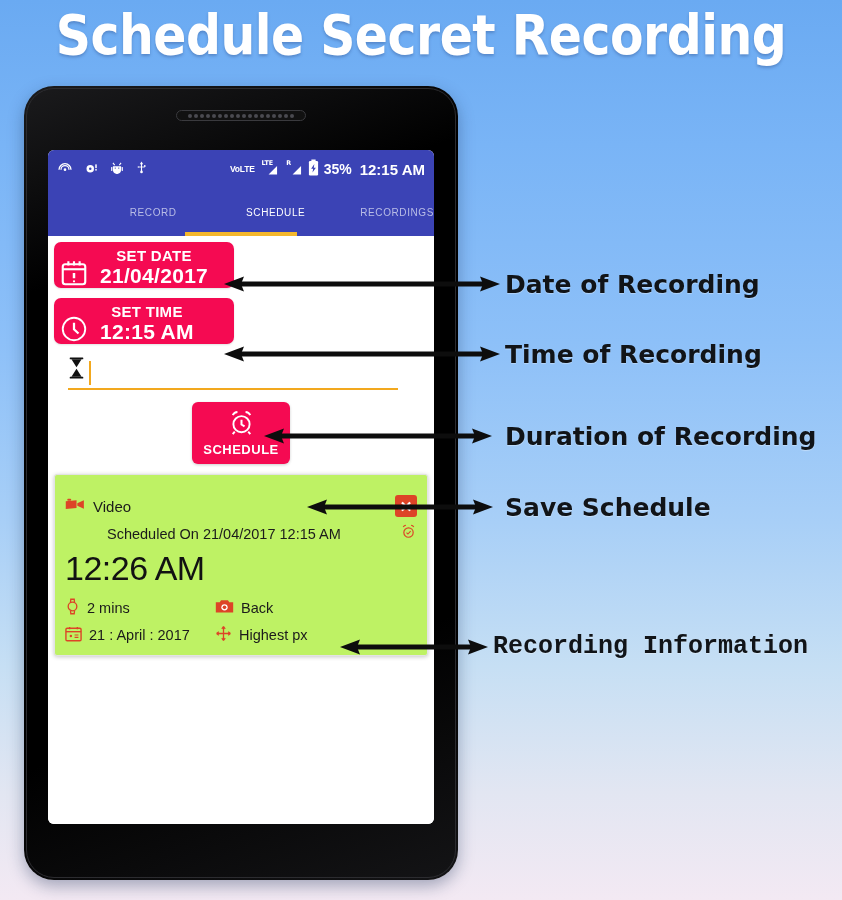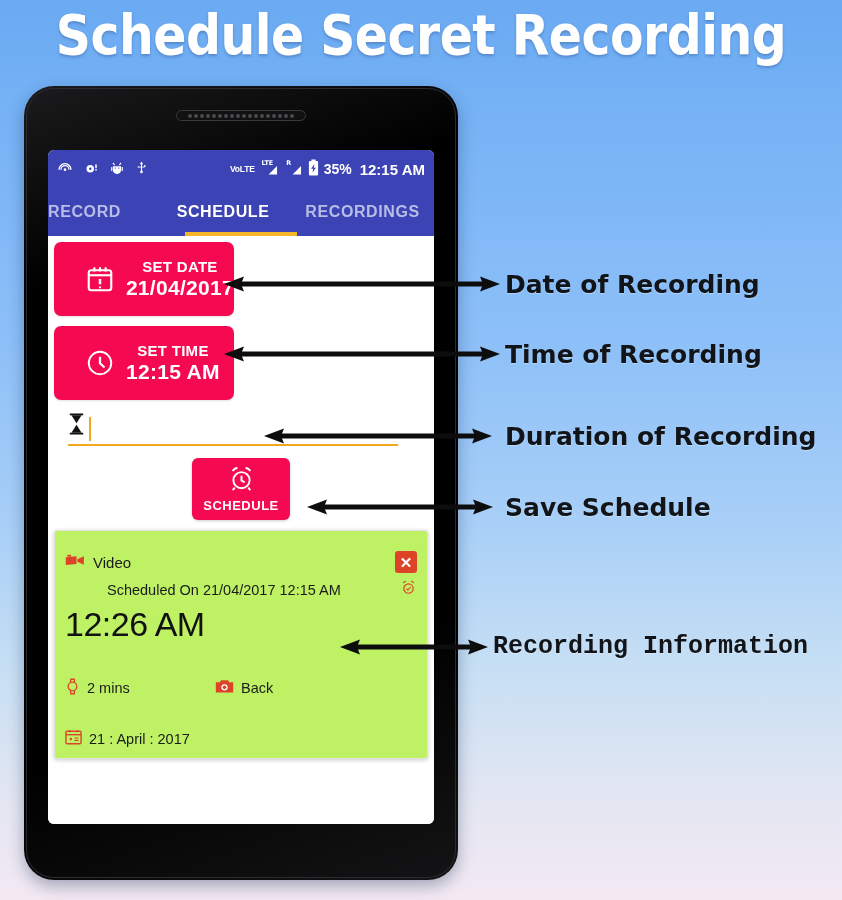--- a/index.html
+++ b/index.html
@@ -77,39 +77,39 @@
   .sb-volte{ font-size:8.5px; font-weight:bold; letter-spacing:-.2px; }
   .sb-pct{ font-size:14px; font-weight:bold; }
   .sb-clock{ font-size:15px; font-weight:bold; margin-left:3px; }
 
   
   .tabs{
     height:48px; background:#3b43b5;
     display:flex; align-items:stretch;
   }
   .tab{
-    flex:1; display:flex; align-items:center; justify-content:flex-start;
-    font-size:16px; font-weight:bold; letter-spacing:.6px;
+    flex:1; display:flex; align-items:center; justify-content:flex-end;
+    font-size:10px; font-weight:normal; letter-spacing:.6px;
     color:#b9bde6; position:relative;
   }
   .tab.is-active{ color:#fff; }
   .tab.is-active::after{
     content:""; position:absolute; left:8px; right:8px; bottom:0;
     height:4px; background:#f4b72c;
   }
 
   
   .content{ padding:6px 6px 0 6px; background:#fff; height:588px; position:relative; }
 
   .pill{
     background:#f50a52;
     border-radius:7px;
-    height:74px;
-    display:flex; align-items:center;
-    padding-left:26px;
+    height:46px;
+    display:flex; align-items:flex-end;
+    padding-left:0;
     margin-bottom:10px;
     width:180px;
     box-shadow:0 1px 2px rgba(0,0,0,.12);
   }
   .pill .p-icon{ width:40px; display:flex; align-items:center; justify-content:center; }
   .pill .p-text{ margin-left:6px; color:#fff; text-align:center; line-height:1.12; }
   .pill .p-t1{ font-size:15px; font-weight:bold; letter-spacing:.3px; }
   .pill .p-t2{ font-size:21px; font-weight:bold; letter-spacing:.3px; }
 
   .dur-label{
@@ -163,21 +163,21 @@
   .ic-row2{ display:flex; align-items:center; margin-top:6px; padding-left:42px; }
   .ic-sched{ font-size:14.5px; color:#1b1b1b; }
   .ic-alarm{ margin-left:auto; }
   .ic-bigtime{
     font-size:34px; color:#121212; margin-top:5px; letter-spacing:-.5px;
   }
   .ic-grid{
     margin-top:10px;
     display:grid; grid-template-columns:150px 1fr; row-gap:7px;
   }
-  .ic-cell{ display:flex; align-items:center; gap:7px; font-size:14.5px; color:#1b1b1b;margin-top:24px; }
+  .ic-cell{ display:flex; align-items:center; gap:7px; font-size:14.5px; color:#1b1b1b; }
 
   
   .anno-label{
     position:absolute;
     font-family:"DejaVu Sans","Liberation Sans", sans-serif;
     font-weight:bold;
     font-size:25px;
     color:#111418;
     white-space:nowrap;
     text-shadow:0 1px 1px rgba(255,255,255,.35);
@@ -405,20 +405,32 @@
               <svg width="17" height="16" viewBox="0 0 22 20" fill="none" stroke="#dd4427" stroke-width="1.8">
                 <rect x="1.2" y="2.6" width="19.6" height="16.2" rx="1.6"></rect>
                 <path d="M1.2 7h19.6"></path>
                 <path d="M6 1v3M16 1v3"></path>
                 <circle cx="7.6" cy="12.6" r="1.6" fill="#dd4427" stroke="none"></circle>
                 <path d="M12.4 11.4h5M12.4 14.4h5" stroke-width="1.4"></path>
               </svg>
             </span>
             <span>21 : April : 2017</span>
           </div>
+          <div class="ic-cell">
+            <span>
+              <svg width="17" height="17" viewBox="0 0 24 24" fill="none" stroke="#dd4427" stroke-width="1.8">
+                <path d="M12 2.4v19.2M2.4 12h19.2"></path>
+                <path d="M12 2.4 9.6 5.4M12 2.4 14.4 5.4"></path>
+                <path d="M12 21.6 9.6 18.6M12 21.6 14.4 18.6"></path>
+                <path d="M2.4 12 5.4 9.6M2.4 12 5.4 14.4"></path>
+                <path d="M21.6 12 18.6 9.6M21.6 12 18.6 14.4"></path>
+              </svg>
+            </span>
+            <span>Highest px</span>
+          </div>
         </div>
       </div>
 
     </div>
   </div>
 </div>
 
 <svg class="anno-arrow" style="left:222px; top:272px;" width="280" height="24" viewBox="0 0 280 24">
   <line x1="18" y1="12" x2="264" y2="12" stroke="#0d0d0d" stroke-width="5"></line>
   <path d="M2 12 L22 4.5 L19 12 L22 19.5 Z" fill="#0d0d0d"></path>

